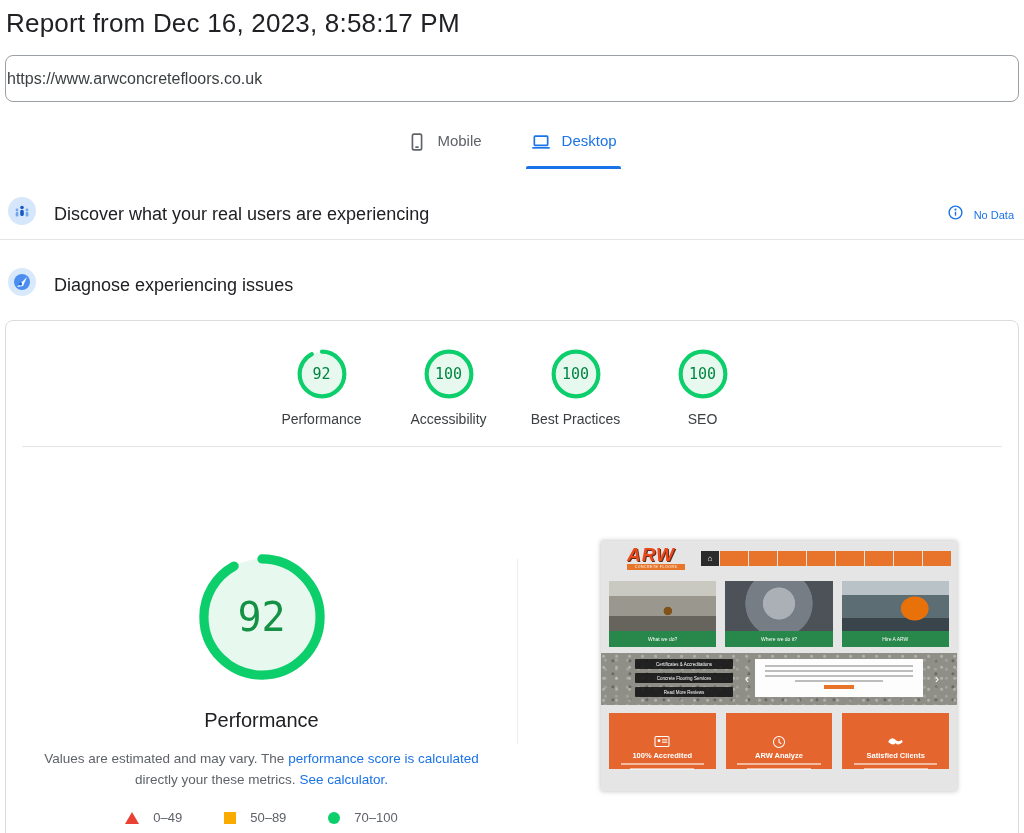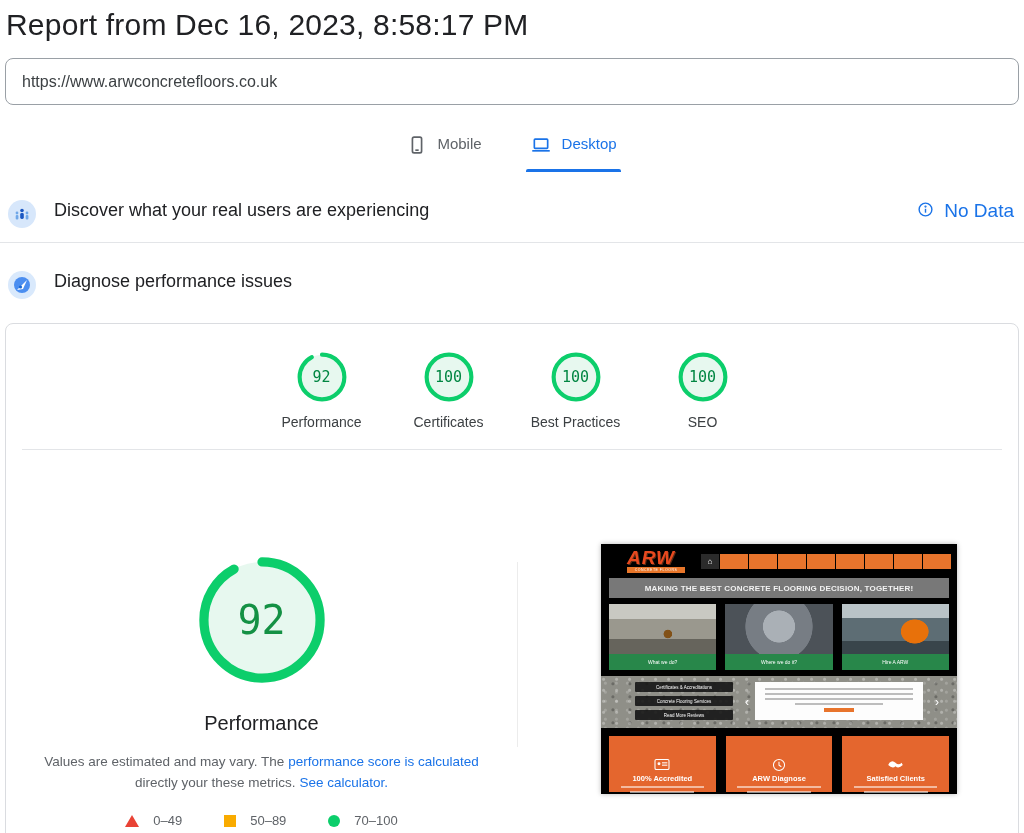--- a/index.html
+++ b/index.html
@@ -1,43 +1,43 @@
 <!DOCTYPE html>
 <html><head>
 <meta charset="utf-8">
 <style>
   * { box-sizing: border-box; margin: 0; padding: 0; }
   html,body { width:1024px; height:833px; overflow:hidden; background:#fff;
     font-family:"Liberation Sans", sans-serif; color:#202124; }
 
   
-  .page-title { font-size:30px; font-weight:400; color:#202124; padding:8px 0 0 6px; letter-spacing:.2px; }
+  .page-title { font-size:26px; font-weight:400; color:#202124; padding:8px 0 0 6px; letter-spacing:.2px; }
 
   .url-row { display:flex; align-items:center; margin:16px 5px 0 5px; gap:16px; }
   .url-input { flex:1; height:47px; border:1px solid #9aa0a6; border-radius:8px;
-    padding:0 16px; font-size:16px; color:#3c4043; font-family:"Liberation Sans",sans-serif; outline:none; }
+    padding:0 1px; font-size:16px; color:#3c4043; font-family:"Liberation Sans",sans-serif; outline:none; }
   .analyze-btn { width:106px; height:47px; background:#1a73e8; color:#fff; border:none;
     border-radius:8px; font-size:15px; font-weight:500; cursor:pointer; font-family:"Liberation Sans",sans-serif; }
 
   
   .tabs { display:flex; justify-content:center; gap:40px; margin-top:28px; }
   .tab { display:flex; flex-direction:column; align-items:center; cursor:pointer; }
   .tab-inner { display:flex; align-items:flex-start; gap:10px; padding:2px 4px 10px 4px; }
   .tab-label { font-size:15px; font-weight:500; color:#5f6368; }
   .tab.active .tab-label { color:#1a73e8; }
   .tab-underline { height:3px; width:100%; background:transparent; border-radius:2px 2px 0 0; }
   .tab.active .tab-underline { background:#1a73e8; }
 
   
-  .section-row { display:flex; align-items:flex-start; margin-top:18px; padding:10px 6px 14px 8px; }
+  .section-row { display:flex; align-items:flex-end; margin-top:18px; padding:10px 6px 14px 8px; }
   .section-row.bordered { border-bottom:1px solid #e3e5e8; }
   .section-icon { width:28px; height:28px; border-radius:50%; flex:0 0 28px; position:relative; }
   .section-title { font-size:18px; color:#202124; margin-left:18px; }
   .row-right { margin-left:auto; display:flex; align-items:center; gap:10px; padding-right:4px; }
-  .no-data-label { color:#1a73e8; font-size:19px; font-weight:500; }
+  .no-data-label { color:#1a73e8; font-size:11px; font-weight:500; }
 
   
   .report-card { margin:10px 5px 0 5px; border:1px solid #dadce0; border-radius:8px;
     padding-top:27px; height:600px; background:#fff; }
 
   .gauges-row { display:flex; justify-content:center; }
   .gauge-cell { width:127px; display:flex; flex-direction:column; align-items:center; }
   .gauge-wrap { position:relative; width:52px; height:52px; }
   .gauge-wrap svg { width:52px; height:52px; display:block; }
   .gauge-num { position:absolute; inset:0; display:flex; align-items:center; justify-content:center;
@@ -63,21 +63,21 @@
 
   .legend-row { display:flex; align-items:center; gap:18px; margin-top:20px; }
   .legend-item { display:flex; align-items:center; gap:14px; margin:0 12px; }
   .legend-range { font-size:13px; color:#5f6368; }
   .shape-triangle { width:0; height:0; border-left:7px solid transparent; border-right:7px solid transparent;
     border-bottom:12px solid #e94235; }
   .shape-square { width:12px; height:12px; background:#f9ab00; }
   .shape-circle { width:12px; height:12px; border-radius:50%; background:#0cce6b; }
 
   
-  .shot { width:356px; height:250px; margin:94px 0 0 83px; background:#000000;
+  .shot { width:356px; height:250px; margin:94px 0 0 83px; background:#e5e5e5;
     box-shadow:0 0 5px rgba(0,0,0,.28); overflow:hidden; font-family:"Liberation Sans",sans-serif; }
   .shot-header { height:34px; display:flex; align-items:center; }
   .shot-logo { margin-left:26px; position:relative; }
   .shot-logo-text { font-size:19px; font-weight:bold; font-style:italic; color:#e8491f;
     text-shadow:1px 1px 0 #5a2a14; letter-spacing:1px; line-height:18px; }
   .shot-logo-bar { width:58px; height:6px; background:#e8762a; color:#fff; font-size:3.5px;
     text-align:center; line-height:6px; letter-spacing:.5px; }
   .shot-nav { display:flex; margin-left:16px; gap:1px; }
   .shot-home { width:18px; height:15px; background:#2b2b2b; color:#fff; font-size:8px;
     display:flex; align-items:center; justify-content:center; }
@@ -177,21 +177,21 @@
 
 <div class="section-row">
   <span class="section-icon">
     <svg width="28" height="28" viewBox="0 0 28 28">
       <circle cx="14" cy="14" r="14" fill="#d9e9fc"></circle>
       <circle cx="14" cy="14" r="8" fill="#4b8ef0"></circle>
       <path d="M9 19 L19 9 L15 18 Z" fill="#fff"></path>
       <circle cx="12.5" cy="16" r="1.6" fill="#1967d2"></circle>
     </svg>
   </span>
-  <span class="section-title">Diagnose performance issues</span>
+  <span class="section-title">Diagnose experiencing issues</span>
 </div>
 
 <div class="report-card">
 
   <div class="gauges-row">
     <div class="gauge-cell">
       <div class="gauge-wrap">
         <svg viewBox="0 0 100 100">
           <circle cx="50" cy="50" r="43" fill="#e7f8ef"></circle>
           <circle class="arc" pathLength="100" cx="50" cy="50" r="43" fill="none" stroke="#0cce6b" stroke-width="8" stroke-linecap="round" transform="rotate(-90 50 50)" stroke-dasharray="92 8"></circle>
@@ -201,21 +201,21 @@
       <span class="gauge-label">Performance</span>
     </div>
     <div class="gauge-cell">
       <div class="gauge-wrap">
         <svg viewBox="0 0 100 100">
           <circle cx="50" cy="50" r="43" fill="#e7f8ef"></circle>
           <circle class="arc" pathLength="100" cx="50" cy="50" r="43" fill="none" stroke="#0cce6b" stroke-width="8" transform="rotate(-90 50 50)" stroke-dasharray="100 0"></circle>
         </svg>
         <span class="gauge-num">100</span>
       </div>
-      <span class="gauge-label">Certificates</span>
+      <span class="gauge-label">Accessibility</span>
     </div>
     <div class="gauge-cell">
       <div class="gauge-wrap">
         <svg viewBox="0 0 100 100">
           <circle cx="50" cy="50" r="43" fill="#e7f8ef"></circle>
           <circle class="arc" pathLength="100" cx="50" cy="50" r="43" fill="none" stroke="#0cce6b" stroke-width="8" transform="rotate(-90 50 50)" stroke-dasharray="100 0"></circle>
         </svg>
         <span class="gauge-num">100</span>
       </div>
       <span class="gauge-label">Best Practices</span>
@@ -281,21 +281,20 @@
             <div class="shot-nav-item"></div>
             <div class="shot-nav-item"></div>
             <div class="shot-nav-item"></div>
             <div class="shot-nav-item"></div>
             <div class="shot-nav-item"></div>
             <div class="shot-nav-item"></div>
             <div class="shot-nav-item"></div>
             <div class="shot-nav-item"></div>
           </div>
         </div>
-        <div class="shot-banner">MAKING THE BEST CONCRETE FLOORING DECISION, TOGETHER!</div>
         <div class="shot-photos">
           <div class="shot-photo-card">
             <div class="shot-photo photo-1"></div>
             <div class="shot-photo-caption">What we do?</div>
           </div>
           <div class="shot-photo-card">
             <div class="shot-photo photo-2"></div>
             <div class="shot-photo-caption">Where we do it?</div>
           </div>
           <div class="shot-photo-card">
@@ -333,21 +332,21 @@
             <div class="fline"></div>
               <div class="fline short"></div>
           </div>
           <div class="feature-card">
             <div class="feature-icon">
               <svg width="14" height="14" viewBox="0 0 24 24" fill="none" stroke="#fff" stroke-width="1.8">
                 <circle cx="12" cy="12" r="9.5"></circle>
                 <path d="M12 6.5v6l4 2.5"></path>
               </svg>
             </div>
-            <div class="feature-title">ARW Diagnose</div>
+            <div class="feature-title">ARW Analyze</div>
             <div class="fline"></div>
               <div class="fline short"></div>
           </div>
           <div class="feature-card">
             <div class="feature-icon">
               <svg width="17" height="13" viewBox="0 0 28 18" fill="#fff">
                 <path d="M4 6 Q9 1 14 6 Q19 11 24 6 L26 10 Q19 17 14 12 Q9 17 2 10 Z"></path>
               </svg>
             </div>
             <div class="feature-title">Satisfied Clients</div>

